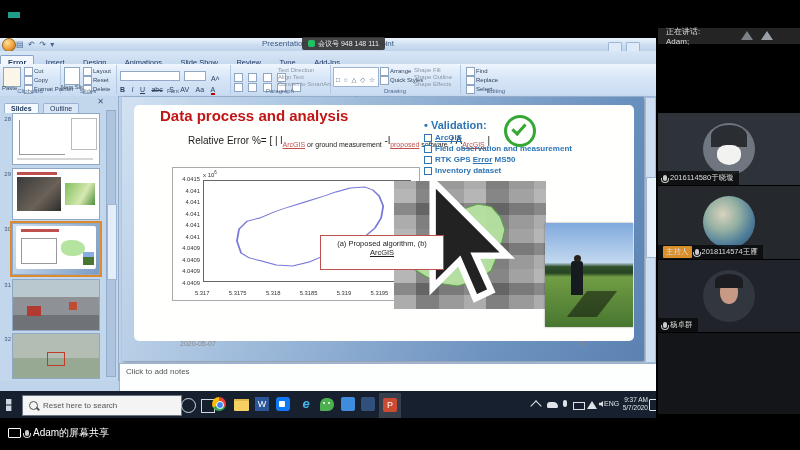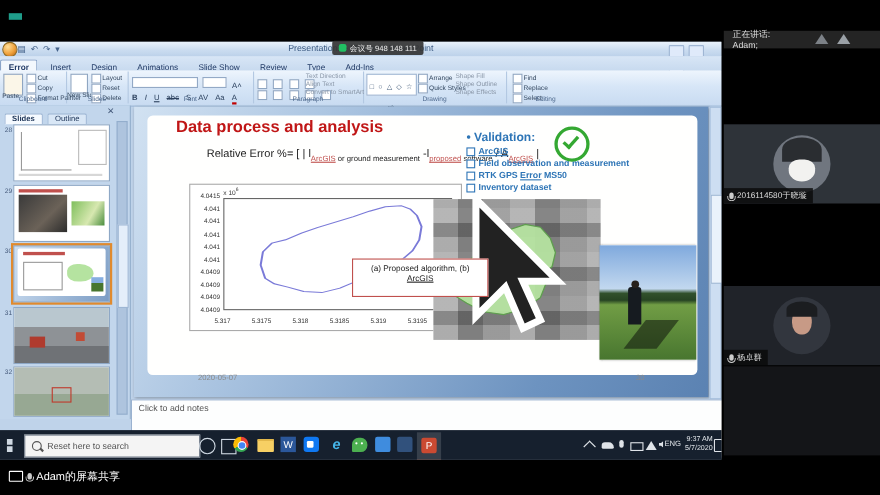--- a/index.html
+++ b/index.html
@@ -496,20 +496,28 @@
       <div class="avatar">
         <div class="hair"></div>
         <div class="mask"></div>
       </div>
       <div class="lbar">
         <span class="mic-ico"></span>
         <span>2016114580于晓璇</span>
       </div>
     </div>
 
+    <div class="tile" id="t3">
+      <div class="avatar"></div>
+      <div class="lbar">
+        <span class="badge">主持人</span>
+        <span class="mic-ico"></span>
+        <span>2018114574王雁</span>
+      </div>
+    </div>
 
     <div class="tile" id="t4">
       <div class="avatar">
         <div class="face"></div>
         <div class="hair2"></div>
       </div>
       <div class="lbar">
         <span class="mic-ico"></span>
         <span>杨卓群</span>
       </div>

